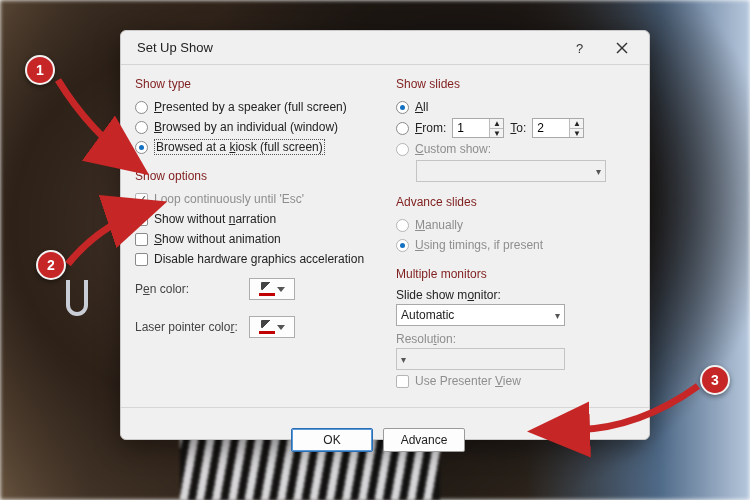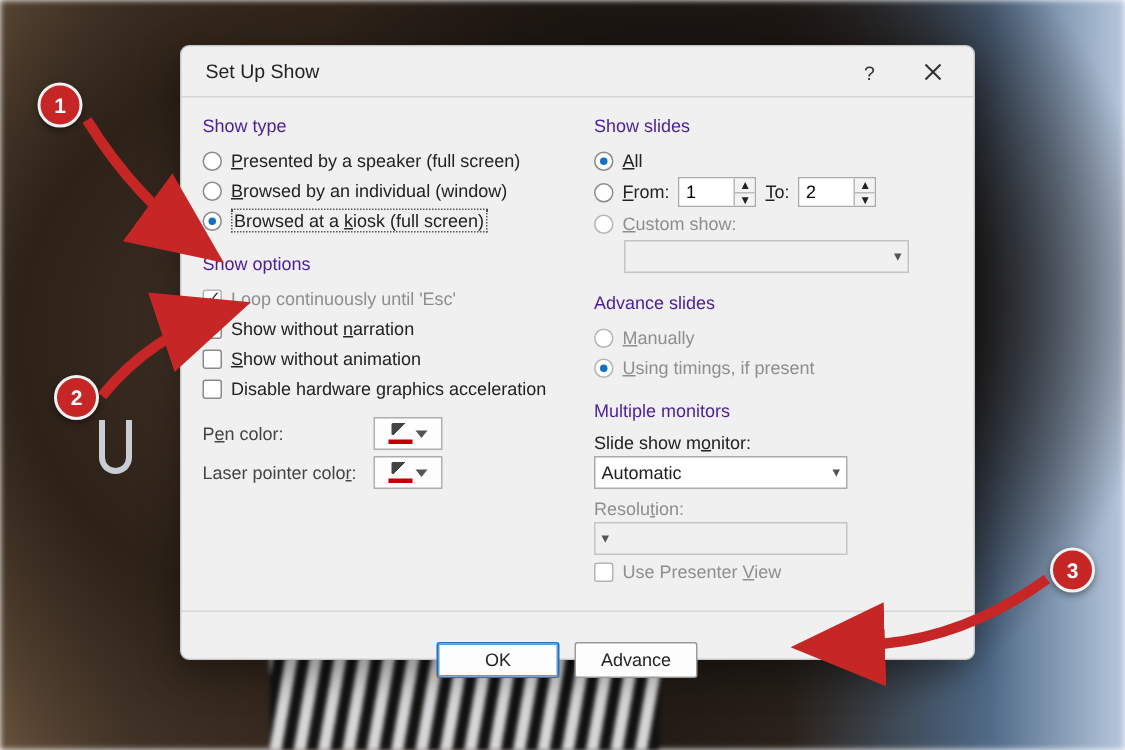--- a/index.html
+++ b/index.html
@@ -40,21 +40,21 @@
   }
   .titlebar .title { font-size: 13px; }
   .title-spacer { flex: 1; }
   .title-btn {
     width: 42px; height: 30px; display: flex; align-items: center; justify-content: center;
     color: #333;
   }
   .content { display: flex; padding: 10px 14px 0 14px; gap: 22px; }
   .col { flex: 1; }
   fieldset { border: none; padding: 0; margin: 0 0 10px 0; }
-  legend, .group-label { color: #4c1d95; padding: 2px 0 6px 0; font-size: 12px; }
+  legend, .group-label { color: #7f1d1d; padding: 2px 0 6px 0; font-size: 12px; }
   .opt-row { display: flex; align-items: center; gap: 6px; min-height: 20px; padding: 1px 0; }
   .radio, .check {
     width: 13px; height: 13px; border: 1px solid #8a8a8a; background: #fff; position: relative; flex: none;
   }
   .radio { border-radius: 50%; }
   .radio.checked::after { content:""; position:absolute; inset:3px; background:#1470c0; border-radius:50%; }
   .check { border-radius: 2px; }
   .check.checked::after { content:""; position:absolute; left:2px; top:-1px; font-size:11px; line-height:13px; color:#333; }
   .check.checked.tick::after { content:"✓"; }
   .disabled { color: #8e8e8e; }
@@ -166,21 +166,21 @@
 
         <div class="opt-row disabled" style="margin-top:8px">
           <span style="width:108px" class="label-like">P<span class="accel">e</span>n color:</span>
           <span class="color-btn">
             <span class="pen-glyph">
                 <span class="bar"></span>
               </span>
             <span class="caret-down"></span>
           </span>
         </div>
-        <div class="opt-row" style="margin-top:2px">
+        <div class="opt-row" style="margin-top:14px">
           <span style="width:108px" class="label-like">Laser pointer colo<span class="accel">r</span>:</span>
           <span class="color-btn">
             <span class="pen-glyph">
                 <span class="bar"></span>
               </span>
             <span class="caret-down"></span>
           </span>
         </div>
       </fieldset>
     </div>

